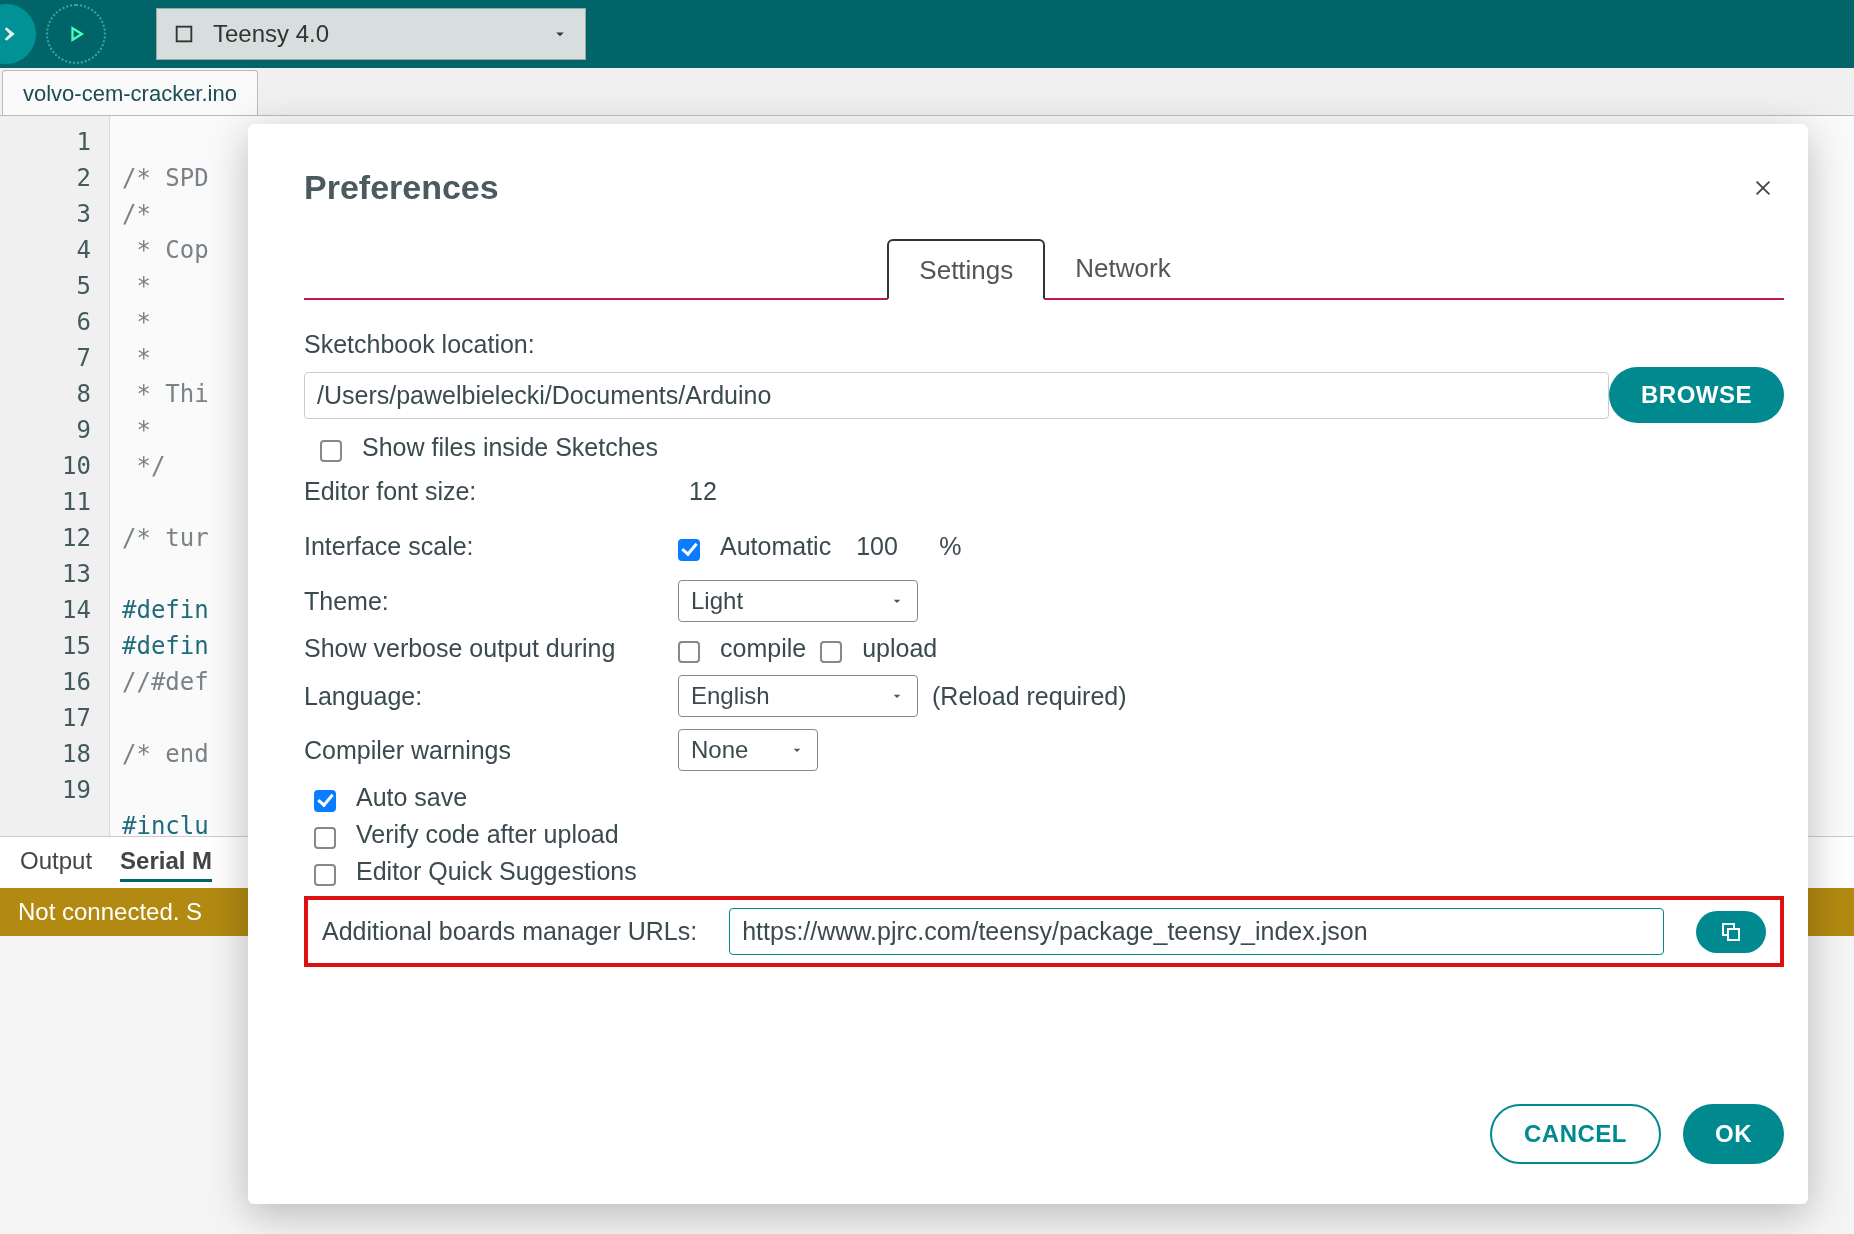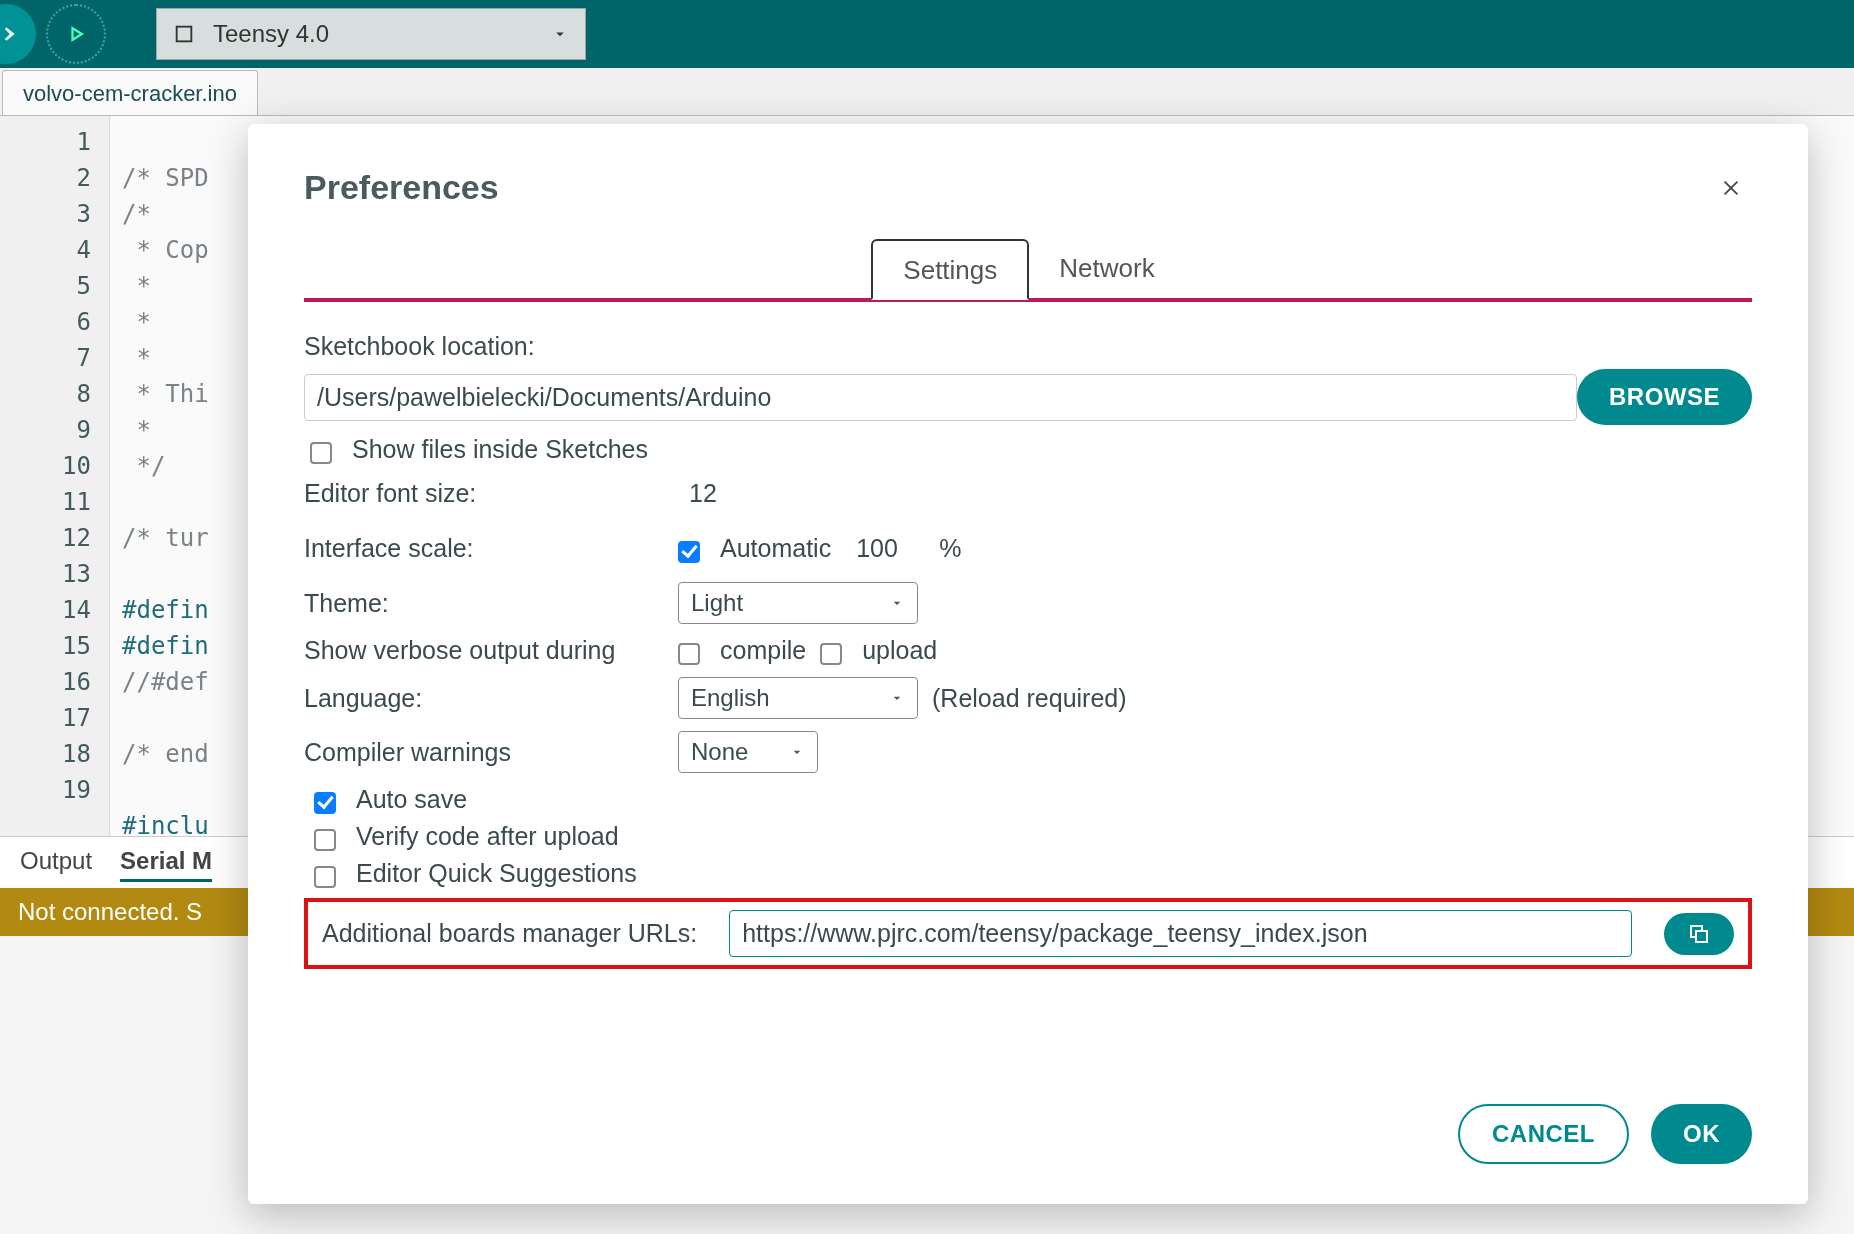--- a/index.html
+++ b/index.html
@@ -123,21 +123,21 @@
   }
   .modal {
     position: absolute;
     top: 124px;
     left: 248px;
     width: 1560px;
     height: 1080px;
     background: #fff;
     border-radius: 6px;
     box-shadow: 0 10px 40px rgba(0,0,0,0.25);
-    padding: 44px 56px 40px 56px;
+    padding: 44px 24px 40px 56px;
     display:flex;
     flex-direction: column;
   }
   .modal-header {
     display:flex;
     justify-content: space-between;
     align-items: center;
     margin-bottom: 30px;
   }
   .modal-title {
@@ -148,21 +148,21 @@
   .close-x {
     font-size: 28px;
     color: #555;
     cursor:pointer;
     padding: 4px 10px;
   }
 
   .pref-tabs {
     display:flex;
     justify-content:center;
-    border-bottom: 4px solid #be185d;
+    border-bottom: 2px solid #be185d;
     margin-bottom: 30px;
   }
   .pref-tab {
     padding: 14px 30px 12px;
     font-size: 26px;
     color: #555;
     cursor:pointer;
     position: relative;
     top: 2px;
   }
@@ -385,21 +385,21 @@
       <div class="pref-tab">Network</div>
     </div>
 
     <div class="pref-body">
       <div class="field-label">Sketchbook location:</div>
       <div class="sketchbook-wrap">
         <input class="text-input" value="/Users/pawelbielecki/Documents/Arduino" style="">
         <button class="pill-btn">BROWSE</button>
       </div>
 
-      <div class="row tight" style="margin-left:6px;">
+      <div class="row tight" style="margin-left:16px;">
         <span class="chk"></span>
         <span>Show files inside Sketches</span>
       </div>
 
       <div class="row">
         <div class="lbl">Editor font size:</div>
         <input class="num-input" value="12" style="">
       </div>
 
       <div class="row">

